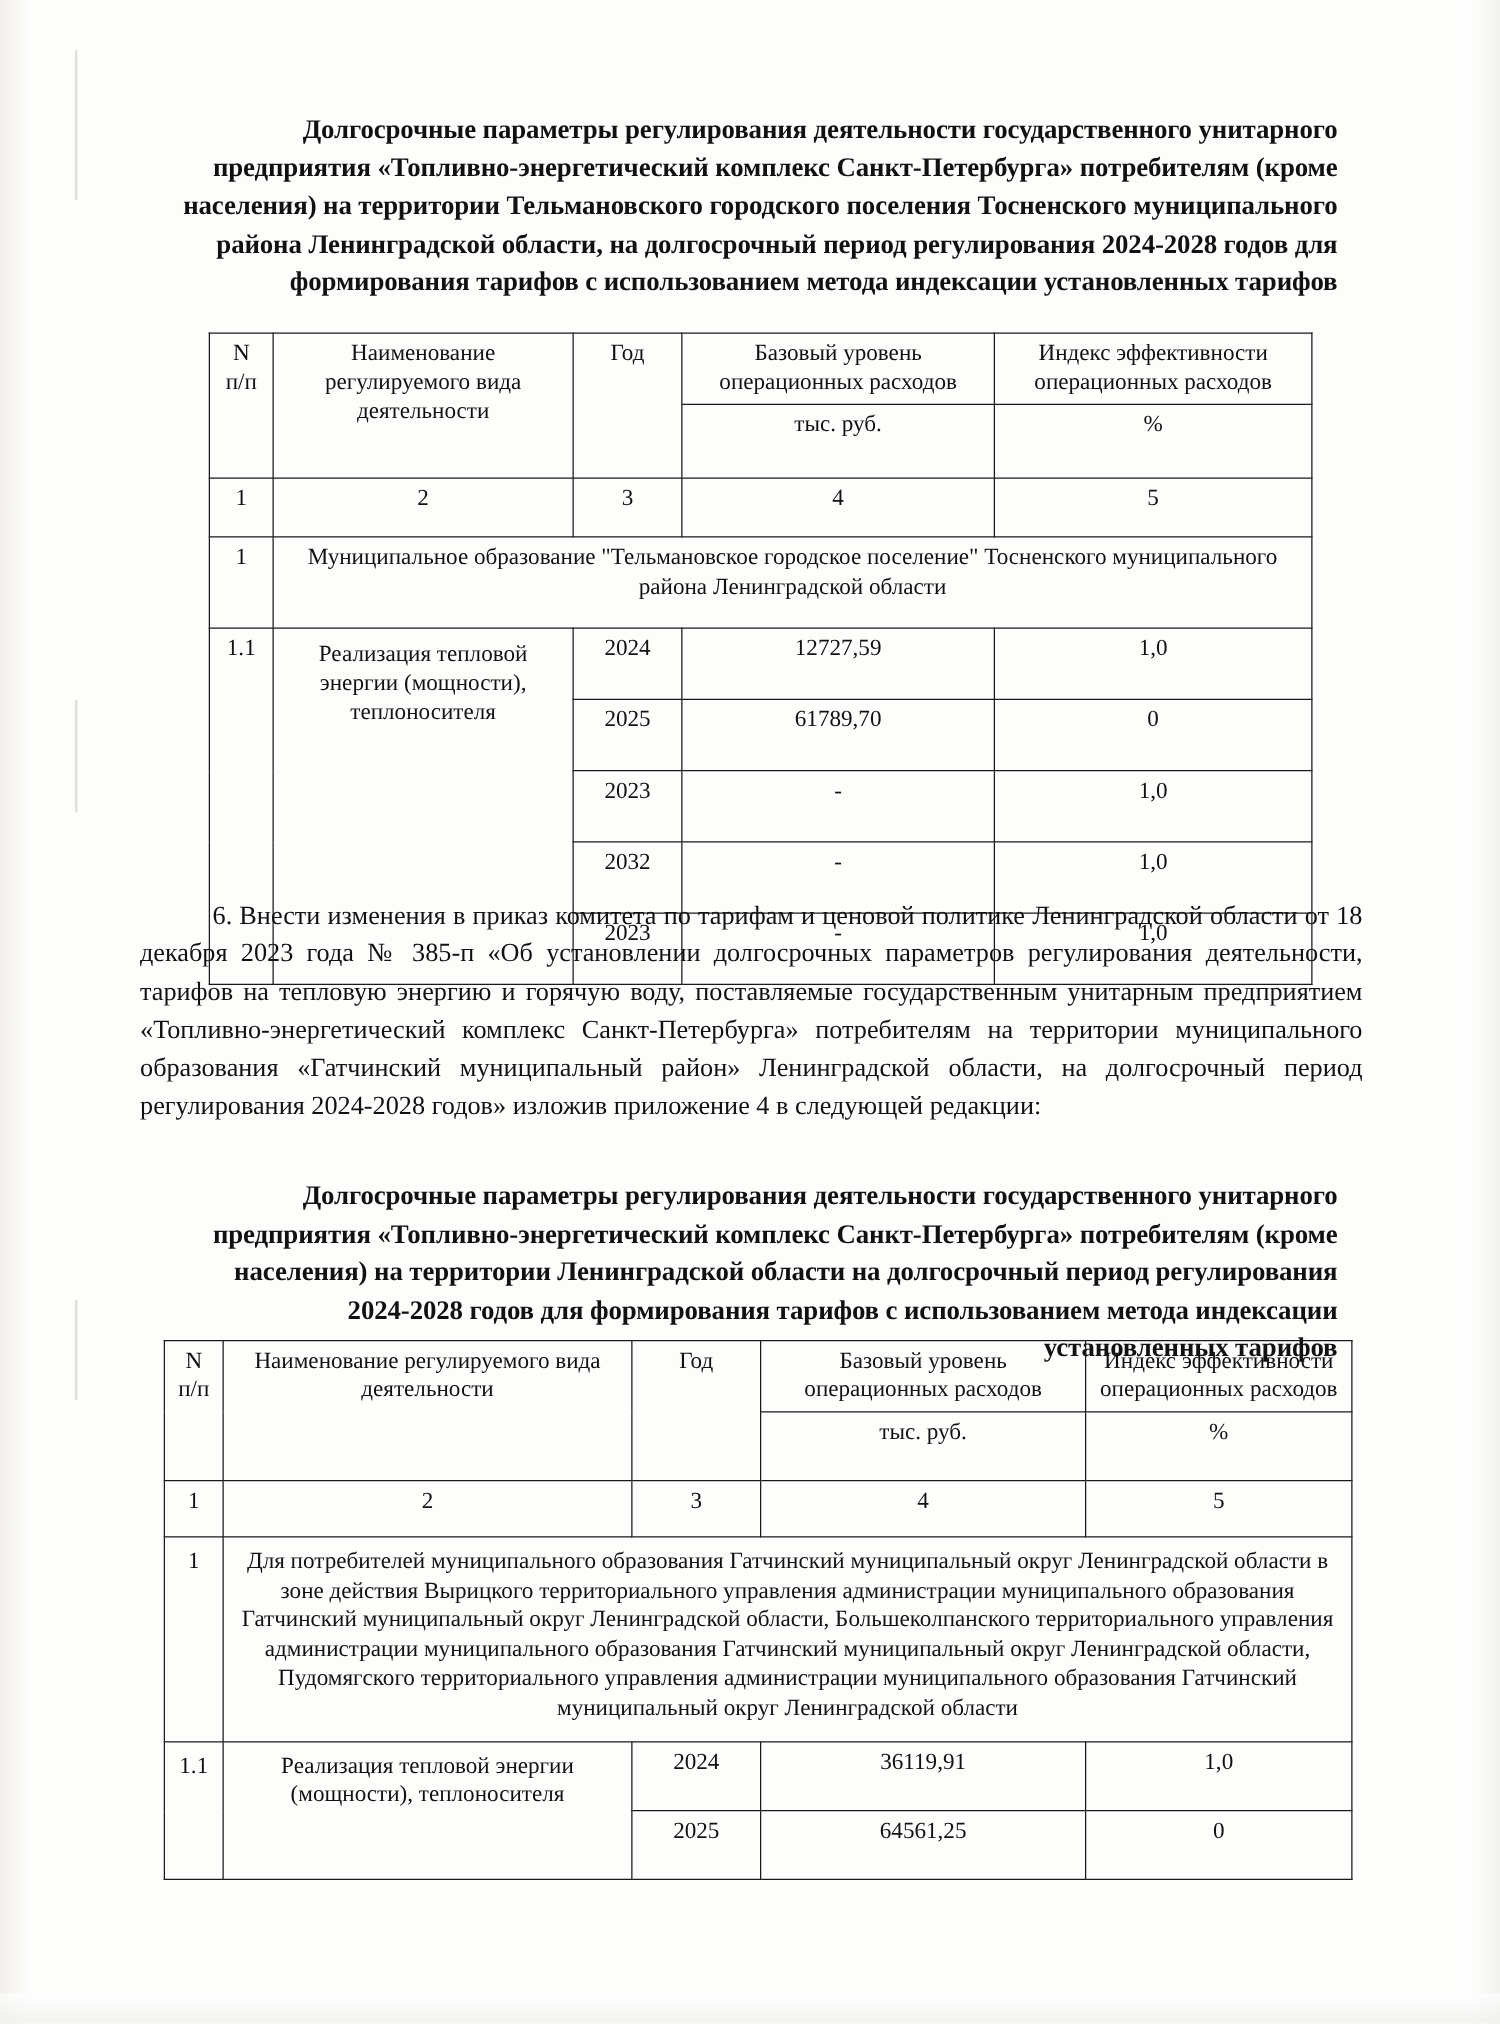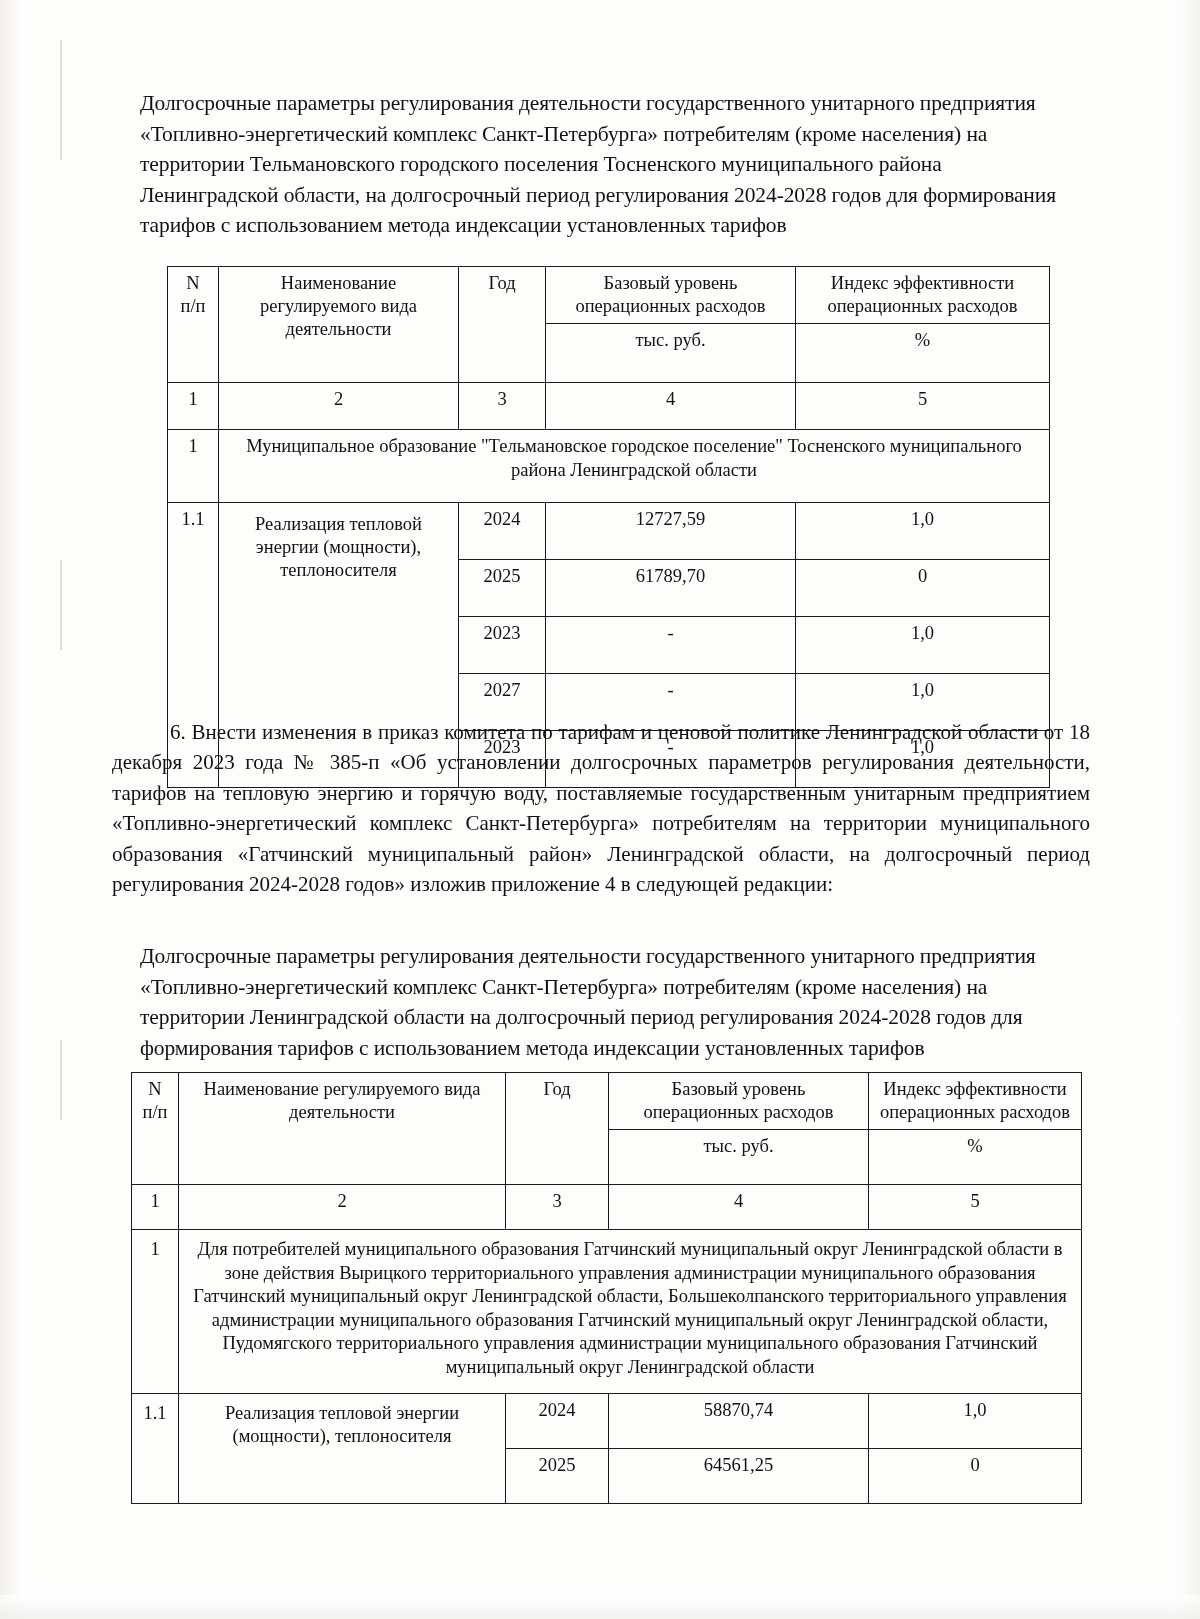--- a/index.html
+++ b/index.html
@@ -53,24 +53,24 @@
   }
 
   .content {
     position: absolute;
     left: 0; top: 0;
     width: 1200px;
   }
 
   
   .doc-heading {
-    font-weight: normal;
+    font-weight: bold;
     font-size: 21.5px;
     line-height: 30.6px;
-    text-align: left;
+    text-align: right;
     letter-spacing: -0.1px;
   }
 
   .heading-1 {
     position: absolute;
     left: 140px;
     top: 88px;
     width: 930px;
   }
 
@@ -182,21 +182,21 @@
           <td style="height:46px" class="vmid">2025</td>
           <td class="vmid">61789,70</td>
           <td class="vmid">0</td>
         </tr>
         <tr>
           <td style="height:46px" class="vmid">2023</td>
           <td class="vmid">-</td>
           <td class="vmid">1,0</td>
         </tr>
         <tr>
-          <td style="height:46px" class="vmid">2027</td>
+          <td style="height:46px" class="vmid">2032</td>
           <td class="vmid">-</td>
           <td class="vmid">1,0</td>
         </tr>
         <tr>
           <td style="height:46px" class="vmid">2023</td>
           <td class="vmid">-</td>
           <td class="vmid">1,0</td>
         </tr>
       </tbody>
     </table>
@@ -236,21 +236,21 @@
           <td class="vmid">5</td>
         </tr>
         <tr>
           <td style="height:150px;vertical-align:top;padding-top:8px">1</td>
           <td colspan="4" class="lefty tight" style="padding-top:8px">Для потребителей муниципального образования Гатчинский муниципальный округ Ленинградской области в зоне действия Вырицкого территориального управления администрации муниципального образования Гатчинский муниципальный округ Ленинградской области, Большеколпанского территориального управления администрации муниципального образования Гатчинский муниципальный округ Ленинградской области, Пудомягского территориального управления администрации муниципального образования Гатчинский муниципальный округ Ленинградской области</td>
         </tr>
         <tr>
           <td rowspan="2" style="vertical-align:top;padding-top:8px">1.1</td>
           <td rowspan="2" style="vertical-align:top;padding-top:8px">Реализация тепловой энергии (мощности), теплоносителя</td>
           <td style="height:44px" class="vmid">2024</td>
-          <td class="vmid">58870,74</td>
+          <td class="vmid">36119,91</td>
           <td class="vmid">1,0</td>
         </tr>
         <tr>
           <td style="height:44px" class="vmid">2025</td>
           <td class="vmid">64561,25</td>
           <td class="vmid">0</td>
         </tr>
       </tbody>
     </table>
 

